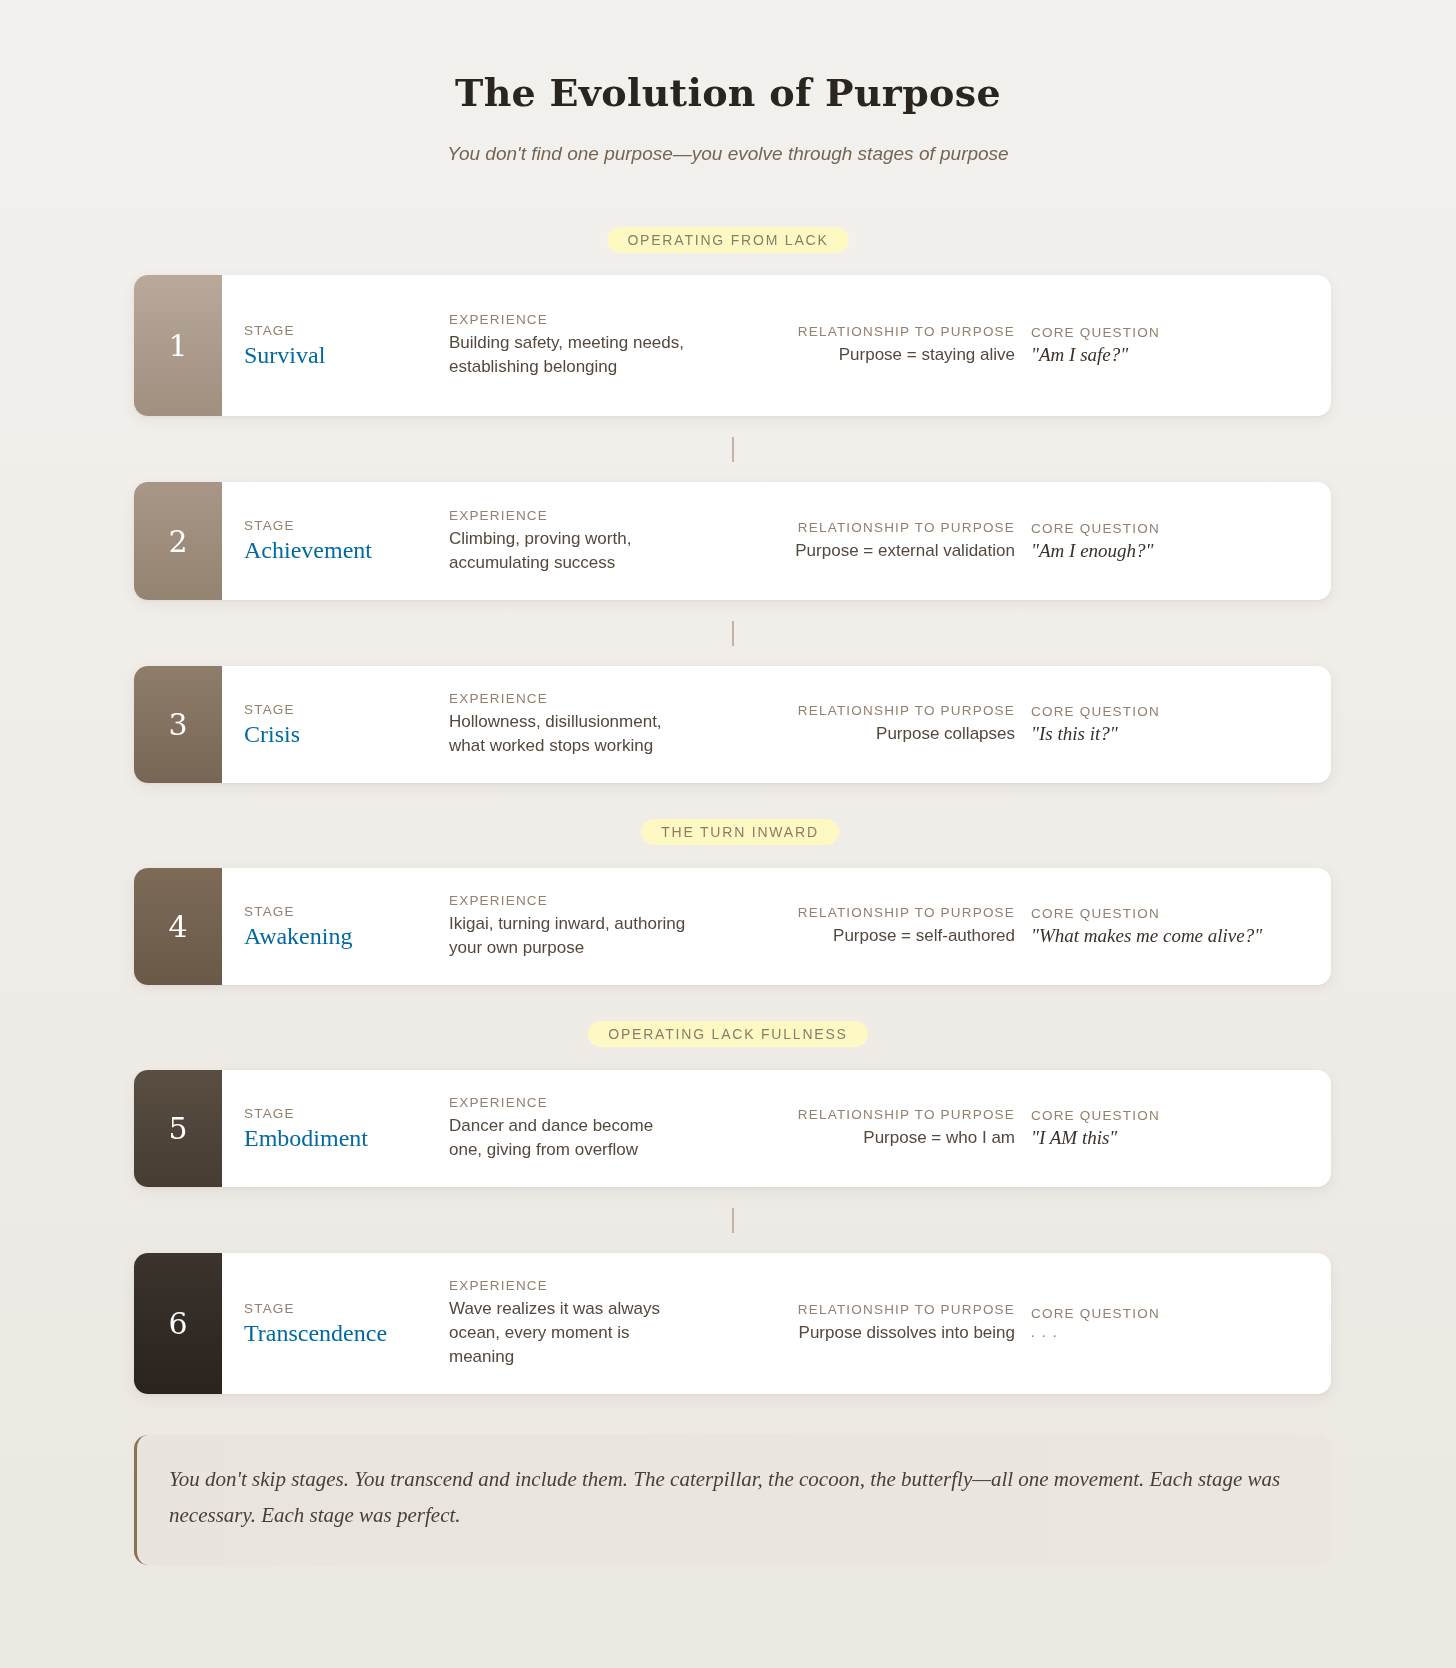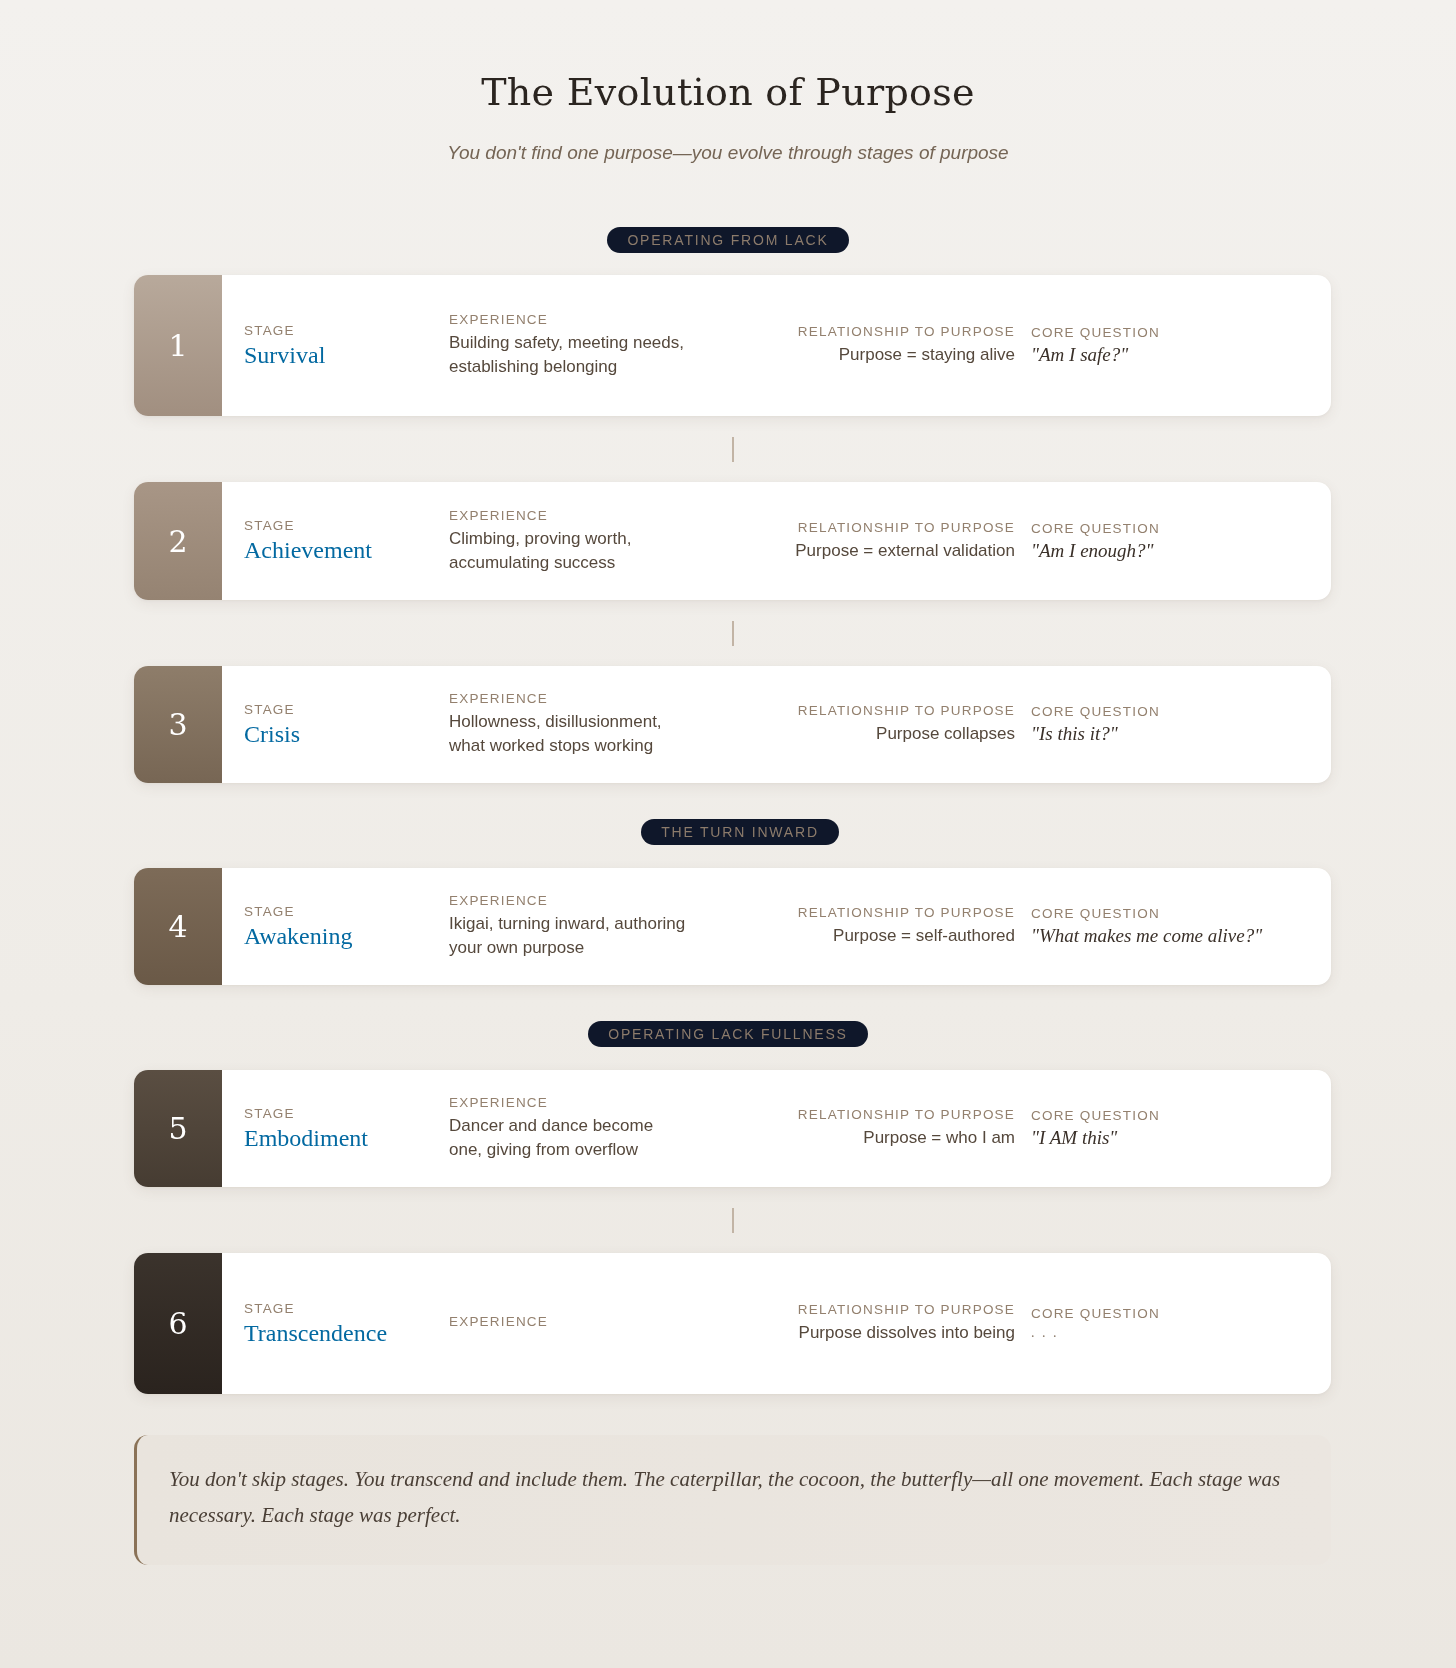--- a/index.html
+++ b/index.html
@@ -7,33 +7,33 @@
   body {
     background: linear-gradient(180deg, #f3f1ee 0%, #efece7 60%, #ebe7e1 100%);
     font-family: "Liberation Sans", sans-serif;
     color: #4a3f36;
     position: relative;
     overflow: hidden;
   }
   .header { position: absolute; top: 70px; left: 0; width: 1456px; text-align: center; }
   .title {
     font-family: "DejaVu Serif", serif;
-    font-size: 38px; font-weight: normal; color: #2b2520; letter-spacing: 0.3px;
+    font-size: 38px; font-weight: bold; color: #2b2520; letter-spacing: 0.3px;
   }
   .subtitle {
     margin-top: 28px;
     font-family: "Liberation Sans", sans-serif;
     font-style: italic; font-size: 19px; color: #756555;
   }
   .phase {
     position: absolute; left: 0; width: 1456px; text-align: center;
   }
   .phase span {
     display: inline-block;
-    background: #0f172a;
+    background: #fef9c3;
     border-radius: 14px;
     padding: 5px 20px 5px 20px;
     font-size: 14px; letter-spacing: 1.8px;
     color: #8c7b6b;
   }
   .card {
     position: absolute; left: 134px; width: 1197px;
     background: #ffffff; border-radius: 14px;
     box-shadow: 0 4px 14px rgba(90,70,50,0.08), 0 1px 3px rgba(90,70,50,0.05);
     display: flex; overflow: hidden;
@@ -198,20 +198,21 @@
 <div class="card" style="top:1253px;height:141px;">
   <div class="num" style="background:linear-gradient(180deg,#3b332c,#2a231e);">
       <span>6</span>
     </div>
   <div class="col c-stage">
     <div class="lbl">STAGE</div>
     <div class="stage-name">Transcendence</div>
   </div>
   <div class="col c-exp">
     <div class="lbl">EXPERIENCE</div>
+    <div class="txt">Wave realizes it was always ocean, every moment is meaning</div>
   </div>
   <div class="col c-rel">
     <div class="lbl">RELATIONSHIP TO PURPOSE</div>
     <div class="txt">Purpose dissolves into being</div>
   </div>
   <div class="col c-q">
     <div class="lbl">CORE QUESTION</div>
     <div class="q" style="font-style:normal;font-size:14px;color:#8c7b6b;letter-spacing:2px;">. . .</div>
   </div>
 </div>

